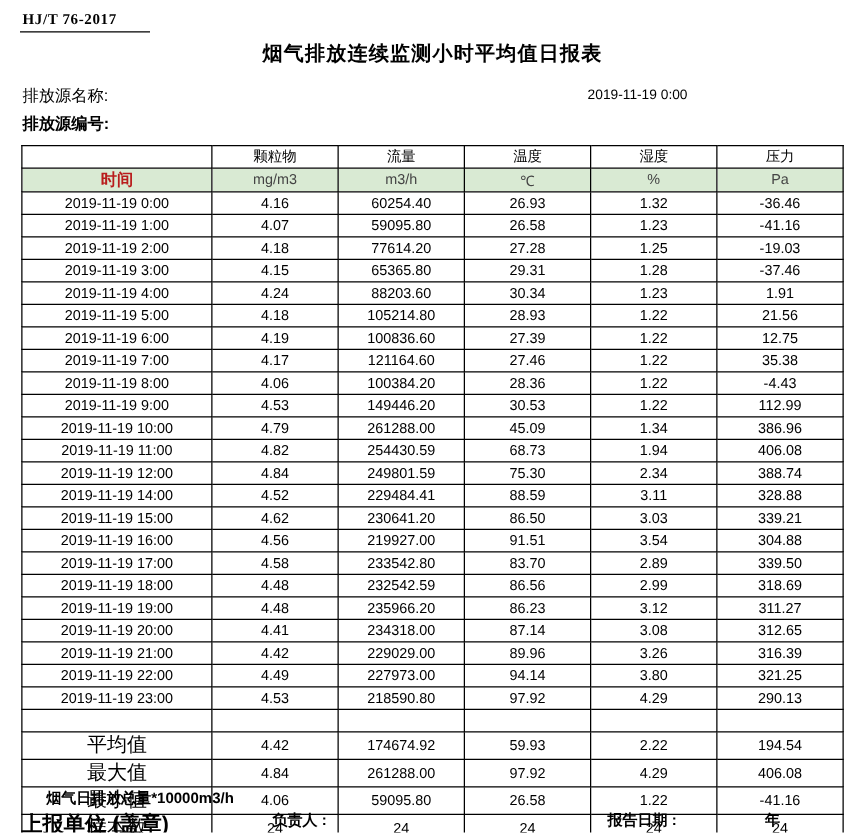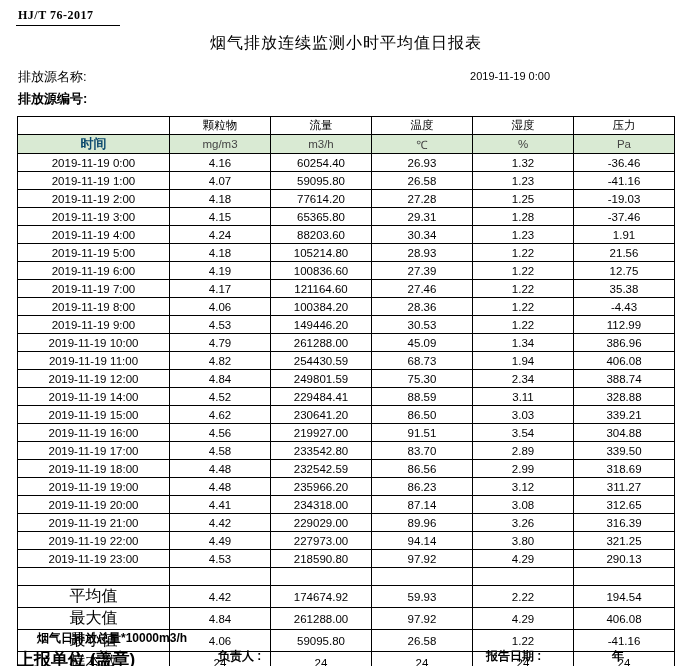--- a/index.html
+++ b/index.html
@@ -39,21 +39,21 @@
     width: 104px;
     border-bottom: 1px solid #000;
   }
   .doc-title {
     position: absolute;
     top: 33px;
     left: 0;
     width: 692px;
     text-align: center;
     font-size: 16px;
-    font-weight: normal;
+    font-weight: bold;
     letter-spacing: 1px;
   }
   .src-name {
     position: absolute;
     top: 68px;
     left: 18px;
     font-size: 13px;
     font-weight: normal;
   }
   .src-code {
@@ -99,21 +99,21 @@
   }
   .hdr-unit td {
     height: 18px;
     background: #d9ead3;
     font-size: 11px;
     color: #444444;
   }
   .hdr-unit td.unit-time {
     font-size: 13px;
     font-weight: bold;
-    color: #0c4a6e;
+    color: #b91c1c;
   }
   .data-row td {
     height: 16.6px;
   }
   .data-row td.time-cell {
     font-size: 11.5px;
   }
   .blank-row td {
     height: 14px;
     border-left: 1px solid #000;

